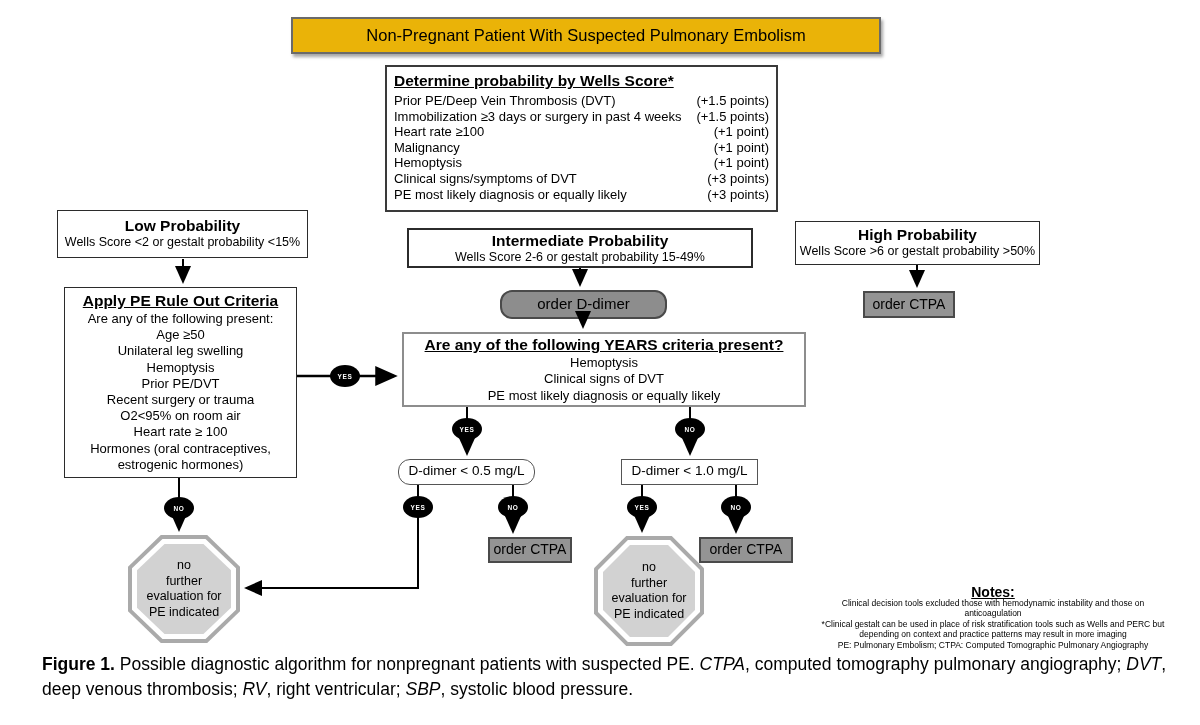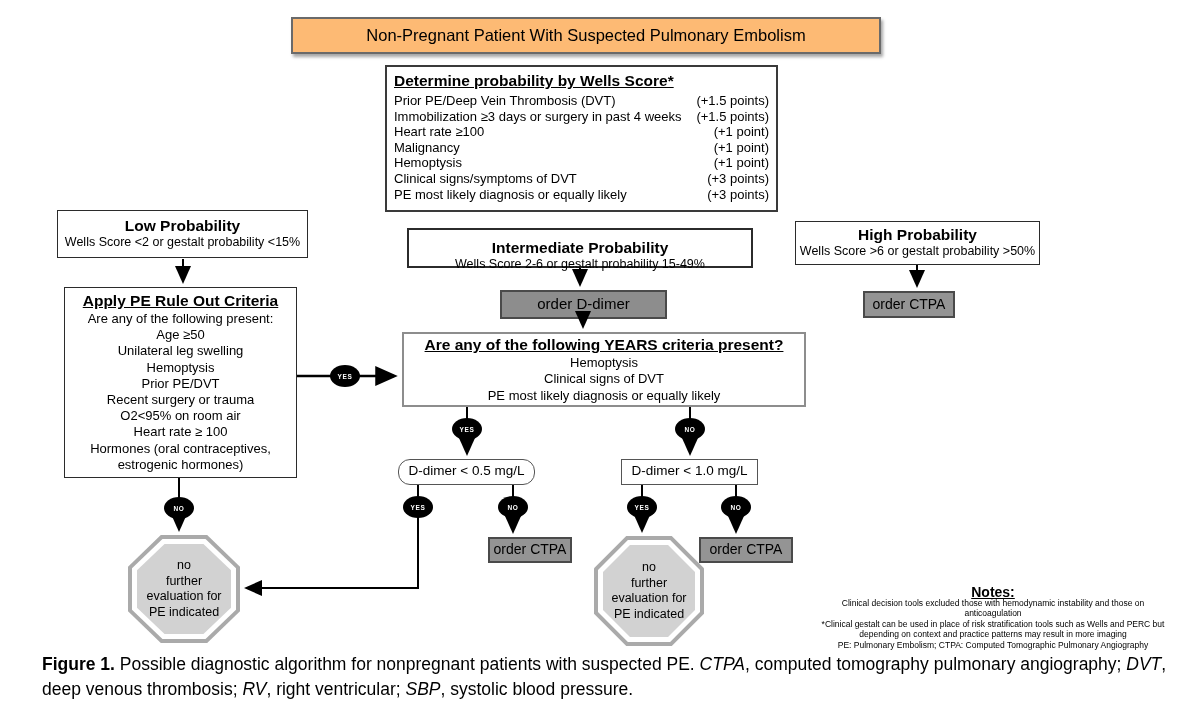--- a/index.html
+++ b/index.html
@@ -3,38 +3,38 @@
 <meta charset="utf-8">
 <style>
   html,body{margin:0;padding:0;background:#fff;}
   .canvas{position:relative;width:1200px;height:725px;background:#fff;overflow:hidden;
           font-family:"Liberation Sans", sans-serif;color:#000;}
   .abs{position:absolute;box-sizing:border-box;}
   .box{position:absolute;box-sizing:border-box;background:#fff;border:1.5px solid #2b2b2b;text-align:center;}
   .gray-btn{position:absolute;box-sizing:border-box;background:#949494;border:2px solid #4a4a4a;
             text-align:center;color:#000;}
   
-  .title-box{left:291px;top:17px;width:590px;height:37px;background:#fdba74;border:2px solid #6a6a6a;
+  .title-box{left:291px;top:17px;width:590px;height:37px;background:#eab308;border:2px solid #6a6a6a;
              box-shadow:2px 3px 3px rgba(0,0,0,.35);font-size:16.5px;line-height:33px;}
   
   .wells-box{left:385px;top:65px;width:393px;height:147px;border:2px solid #3a3a3a;padding:4px 7px 0 7px;}
   .wells-title{font-weight:bold;text-decoration:underline;font-size:15.5px;margin:1px 0 3px 0;text-align:left;}
   .wells-row{display:flex;justify-content:space-between;font-size:13px;line-height:15.6px;text-align:left;}
   
   .prob-title{font-size:15.5px;font-weight:bold;line-height:19px;}
   .prob-sub{font-size:12.5px;line-height:15px;}
   .low-box{left:57px;top:210px;width:251px;height:48px;padding-top:5px;}
-  .int-box{left:407px;top:228px;width:346px;height:40px;border-width:2px;padding-top:8px;}
+  .int-box{left:407px;top:228px;width:346px;height:40px;border-width:2px;padding-top:1px;}
   .high-box{left:795px;top:221px;width:245px;height:44px;padding-top:3px;}
   
   .perc-box{left:64px;top:287px;width:233px;height:191px;padding-top:4px;text-align:center;}
   .perc-title{font-size:15.5px;font-weight:bold;text-decoration:underline;margin-bottom:1px;}
   .perc-line{font-size:13px;line-height:16.2px;}
   
-  .ddimer-btn{left:500px;top:290px;width:167px;height:29px;background:#8d8d8d;font-size:15px;line-height:24px;}
+  .ddimer-btn{left:500px;top:290px;width:167px;height:29px;background:#8d8d8d;font-size:15px;line-height:24px;border-radius:12px;}
   .ctpa-high{left:863px;top:291px;width:92px;height:27px;font-size:14px;line-height:22px;}
   .ctpa-mid{left:488px;top:537px;width:84px;height:26px;font-size:14px;line-height:21px;}
   .ctpa-right{left:699px;top:537px;width:94px;height:26px;font-size:14px;line-height:21px;}
   
   .years-box{left:402px;top:332px;width:404px;height:75px;border:2px solid #8d8d8d;padding-top:2px;}
   .years-title{font-size:15.5px;font-weight:bold;text-decoration:underline;margin-bottom:1px;}
   .years-line{font-size:13px;line-height:16.3px;}
   
   .dd-box{font-size:13.5px;line-height:22px;border:1.5px solid #555;}
   .dd05{left:398px;top:459px;width:137px;height:26px;border-radius:12px;}

